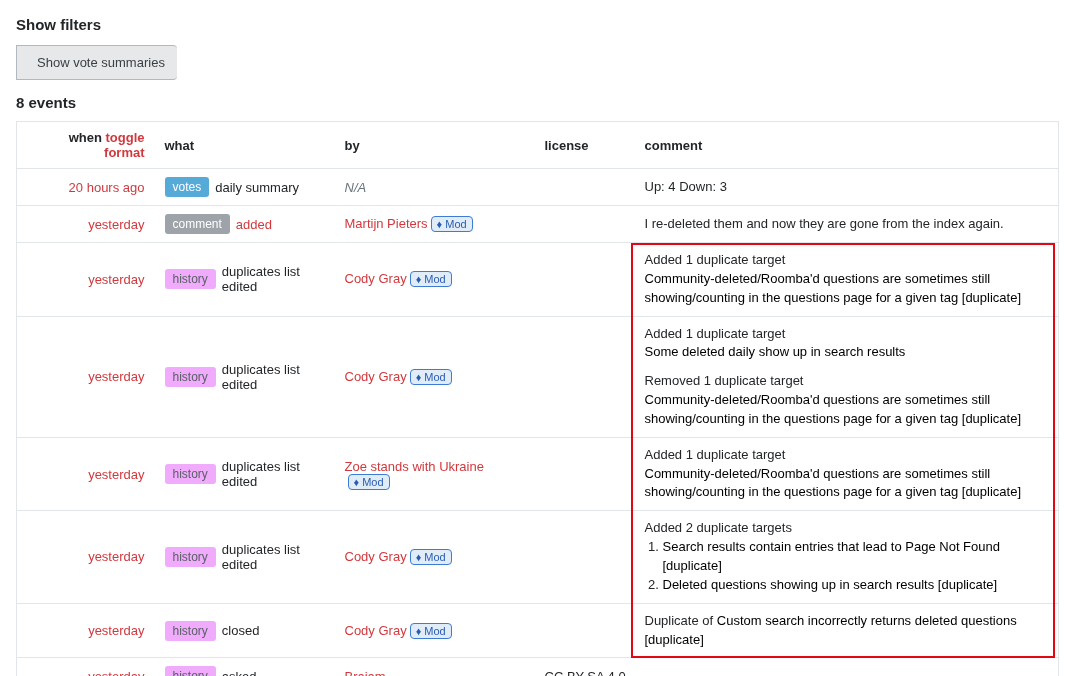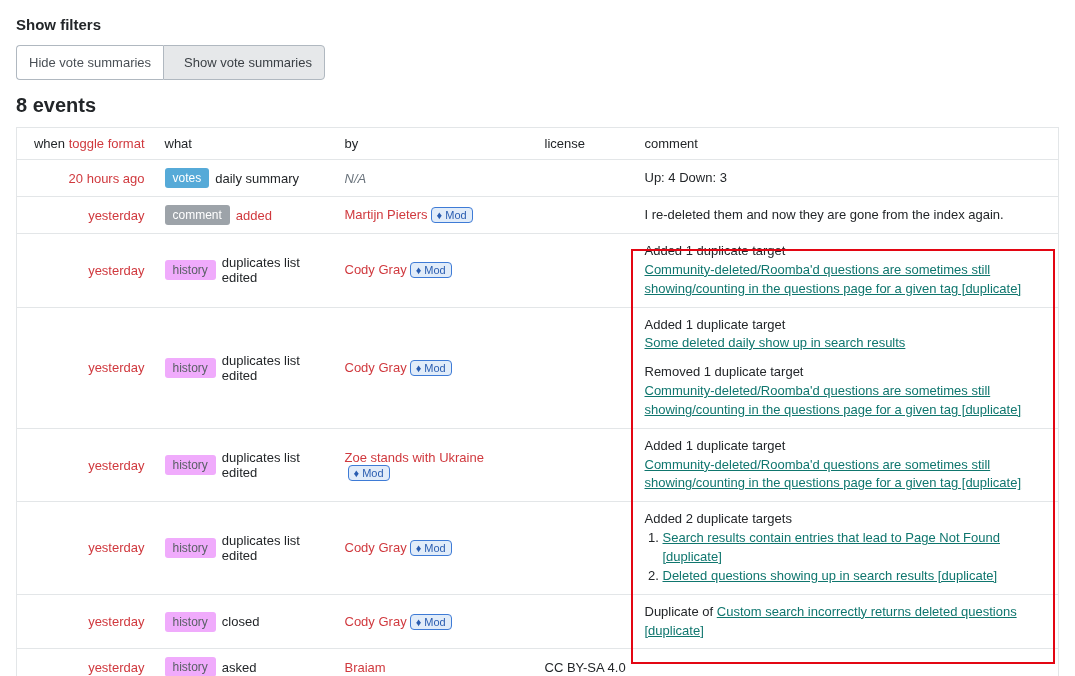--- a/index.html
+++ b/index.html
@@ -17,24 +17,24 @@
     border: 1px solid #b0b8c0;
     padding: 9px 12px;
     font-size: 13px;
     background: #fff;
     cursor: pointer;
     color: #4a5056;
   }
   .filter-btn:first-child { border-radius: 4px 0 0 4px; border-right: 0; }
   .filter-btn:last-child { border-radius: 0 4px 4px 0; padding-left: 20px; }
   .filter-btn.active { background: #e6e8ea; color: #3b4045; }
-  .events-count { font-size: 20px; font-weight: 700; margin-bottom: 10px; }
+  .events-count { font-size: 15px; font-weight: 700; margin-bottom: 10px; }
   table { border-collapse: collapse; width: 100%; border: 1px solid #e3e6e8; }
   th, td { text-align: left; vertical-align: middle; padding: 8px 8px; font-size: 13px; }
-  th { border-bottom: 1px solid #e3e6e8; font-weight: 400; }
+  th { border-bottom: 1px solid #e3e6e8; font-weight: 700; }
   tbody tr { border-top: 1px solid #e3e6e8; }
   .col-when { width: 140px; text-align: right; padding-right: 12px; }
   .col-what { width: 180px; }
   .col-by  { width: 200px; }
   .col-license { width: 100px; }
   .toggle-link { color: #d0393e; cursor: pointer; }
   .when-link { color: #d0393e; cursor: pointer; text-align: right; display: block; }
   .badge {
     display: inline-block;
     padding: 3px 8px;
@@ -55,37 +55,36 @@
     border: 1px solid #3e7bd6;
     background: #e1ecf9;
     color: #2a5db0;
     border-radius: 4px;
     font-size: 11px;
     padding: 1px 5px;
     margin-left: 3px;
     cursor: pointer;
   }
   .comment-cell { line-height: 1.45; }
-  .comment-link { color: #0f766e; cursor: pointer; text-decoration: underline; }
+  .comment-link { color: #000000; cursor: pointer; }
   .num-list { margin: 0; padding-left: 18px; }
   .red-box-wrap { position: relative; }
   .red-frame {
     position: absolute;
     border: 2px solid #e30613;
     pointer-events: none;
     left: 632px; right: 4px; top: 0; bottom: 0;
   }
 </style>
 </head>
 <body>
 
 <h3>Show filters</h3>
 
 <div class="filter-row">
-  <button class="filter-btn">Hide vote summaries</button>
   <button class="filter-btn active">Show vote summaries</button>
 </div>
 
 <div class="events-count">8 events</div>
 
 <div class="red-box-wrap">
     <table>
   <thead>
     <tr>
       <th class="col-when">

